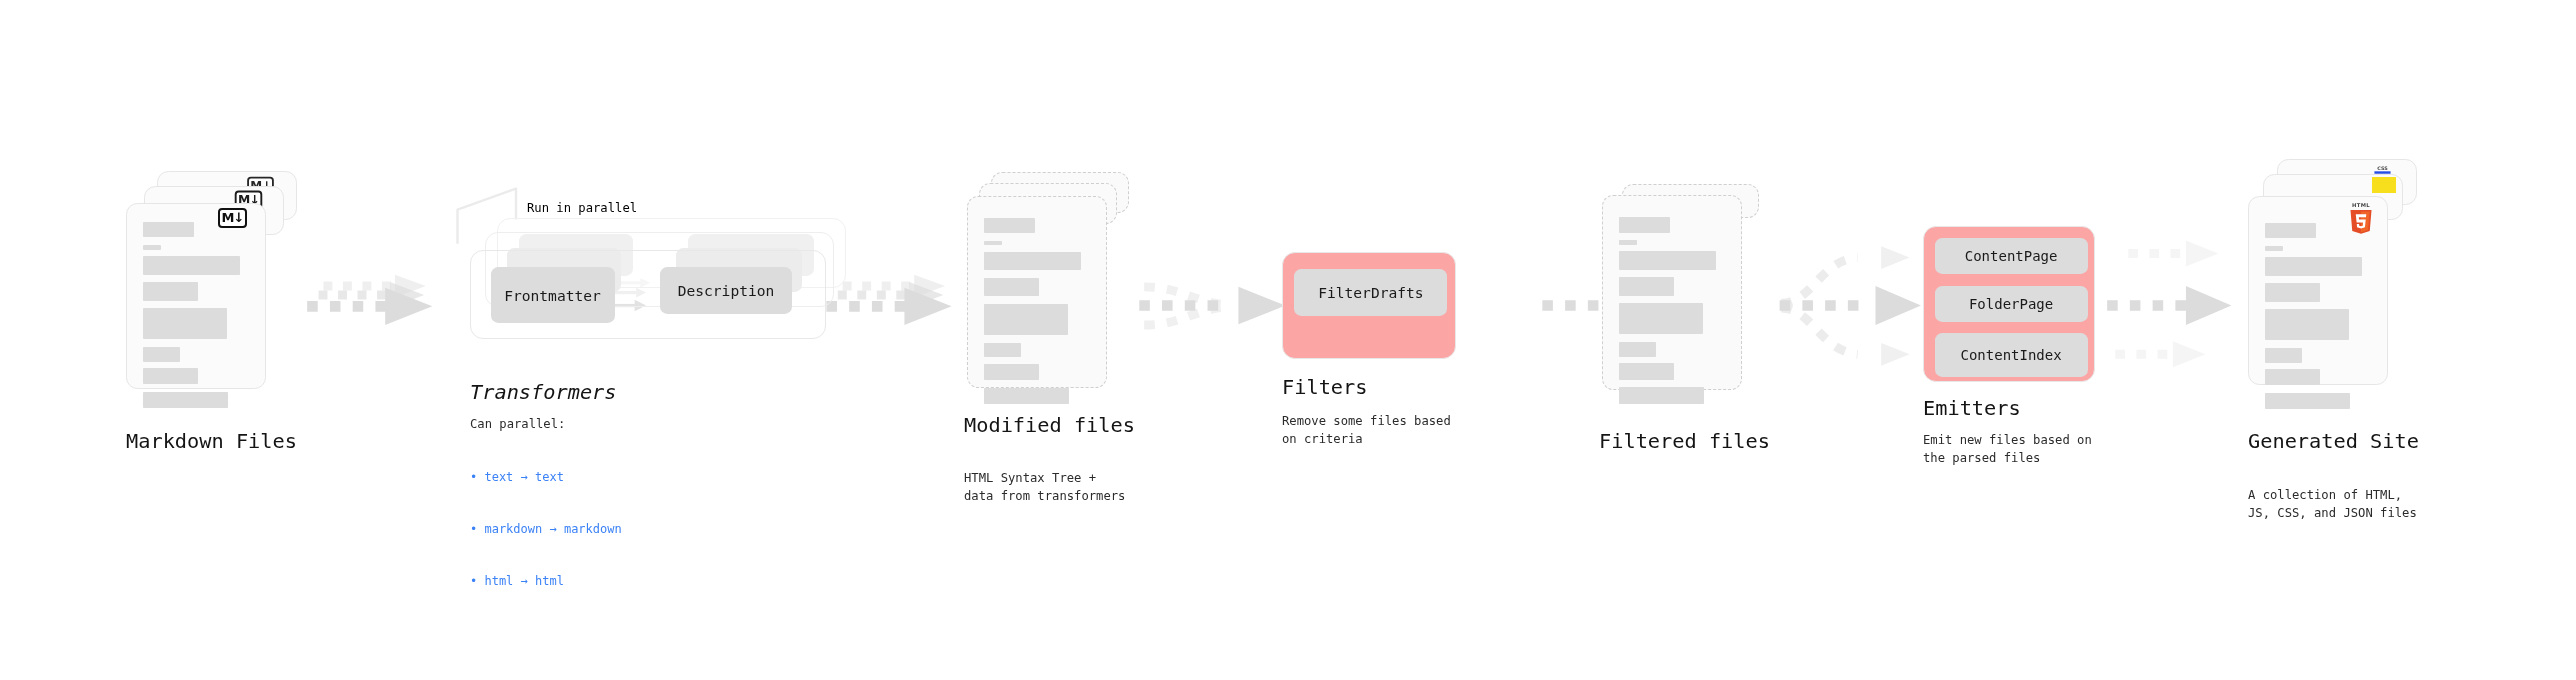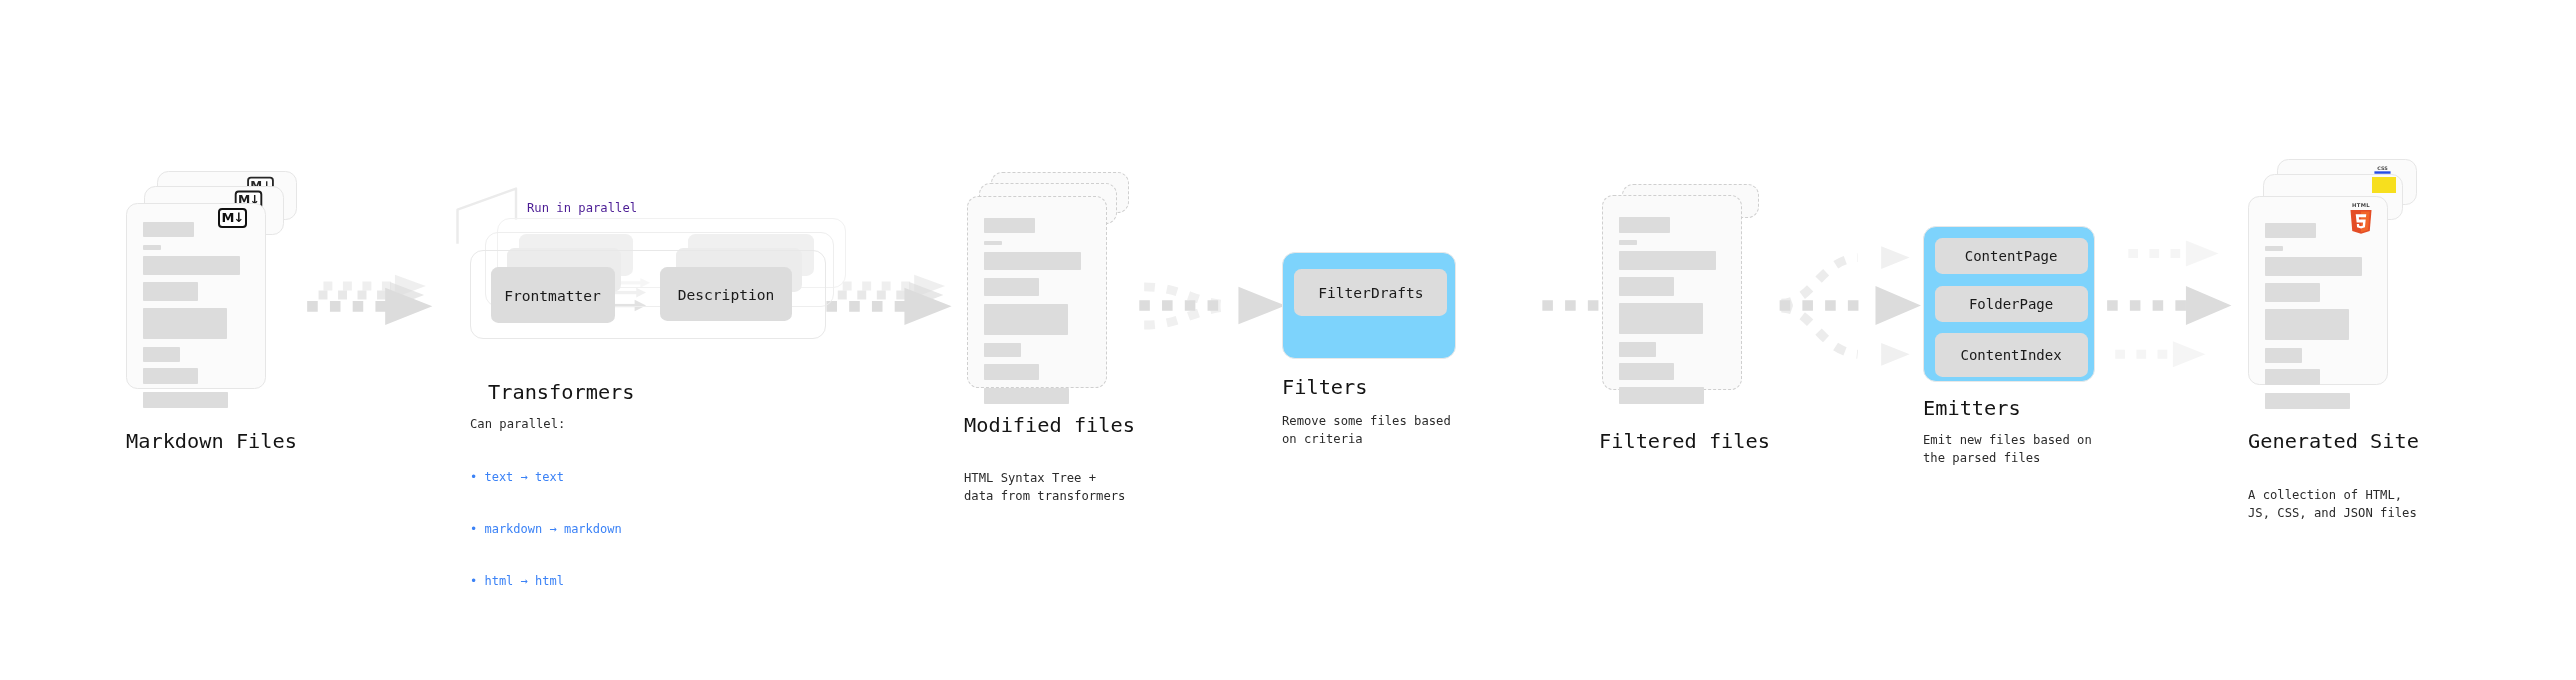--- a/index.html
+++ b/index.html
@@ -49,21 +49,21 @@
   
   .html5-badge{position:absolute;width:28px;height:32.5px;}
   .css-badge{position:absolute;width:21px;height:9.8px;}
   .js-badge{position:absolute;width:24.4px;height:16.3px;background:#f7df1e;}
 
   
   .panel{
     position:absolute;
     border:1.6px solid #e8e8e8;
     border-radius:13px;
-    background:#7dd3fc;
+    background:#fca5a5;
     box-sizing:border-box;
   }
   .panel.ghost{background:transparent;border-color:#f1f1f1;}
 
   .chip{
     position:absolute;
     background:#dcdcdc;
     border-radius:7.3px;
     display:flex;align-items:center;justify-content:center;
     font-family:"DejaVu Sans Mono","Liberation Mono",monospace;
@@ -81,21 +81,21 @@
     font-size:20.3px;color:#141414;white-space:nowrap;letter-spacing:0px;
   }
   .subtitle{
     position:absolute;
     font-family:"DejaVu Sans Mono","Liberation Mono",monospace;
     font-size:12.2px;color:#2b2b2b;line-height:1.45;white-space:pre;
   }
   .note{
     position:absolute;
     font-family:"DejaVu Sans Mono","Liberation Mono",monospace;
-    font-size:12.2px;color:#4c1d95;white-space:nowrap;
+    font-size:12.2px;color:#000000;white-space:nowrap;
   }
   .bullets{position:absolute;font-size:12px;line-height:1.45;color:#3b82f6;white-space:pre;}
 
   svg{position:absolute;overflow:visible;}
   .svgwrap{position:absolute;top:0;left:0;width:2576px;height:681px;pointer-events:none;}
 </style>
 </head>
 <body>
 
 <div id="stage">
@@ -224,26 +224,26 @@
 
   <div class="panel ghost" style="left:485px;top:232px;width:349px;height:75px;border-color:#eeeeee;">
     <div class="chip ghost" style="left:21px;top:14.6px;width:114px;height:44px;"></div>
     <div class="chip ghost" style="left:190px;top:14.6px;width:126px;height:44px;"></div>
   </div>
 
   <div class="panel" style="left:470px;top:250px;width:356px;height:89px;background:rgba(255,255,255,0);">
     <div class="chip" style="left:19.5px;top:16.3px;width:124px;height:56px;">
       <span>Frontmatter</span>
     </div>
-    <div class="chip" style="left:189px;top:16.3px;width:132px;height:54px;">
+    <div class="chip" style="left:189px;top:16.3px;width:132px;height:47px;">
       <span>Description</span>
     </div>
   </div>
 
-  <div class="title" style="left:488px;top:380px;">Transformers</div>
+  <div class="title" style="left:470px;top:380px;font-style:italic;">Transformers</div>
   <div class="subtitle" style="left:470px;top:416px;">Can parallel:</div>
   <div class="bullets" style="left:470px;top:434px;">
     <div>• text → text</div>
     <div>• markdown → markdown</div>
     <div>• html → html</div>
   </div>
 
   <div class="stack" style="left:967px;top:172px;">
     <div class="doc dashed" style="left:24.4px;top:0px;width:138px;height:41px;"></div>
     <div class="doc dashed" style="left:12.2px;top:10.6px;width:138px;height:41px;"></div>

